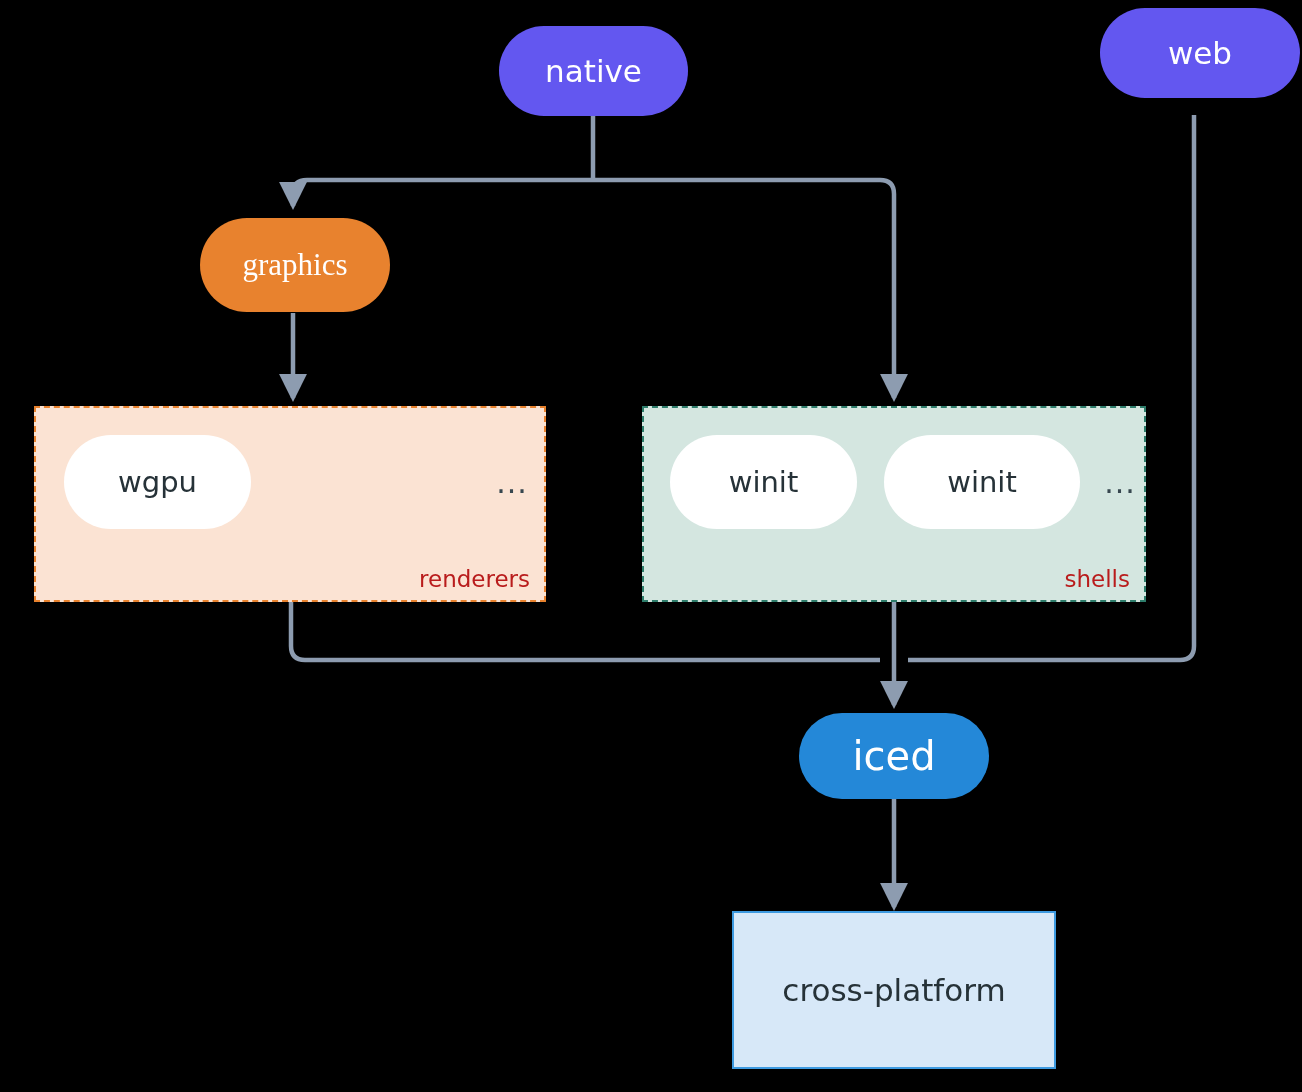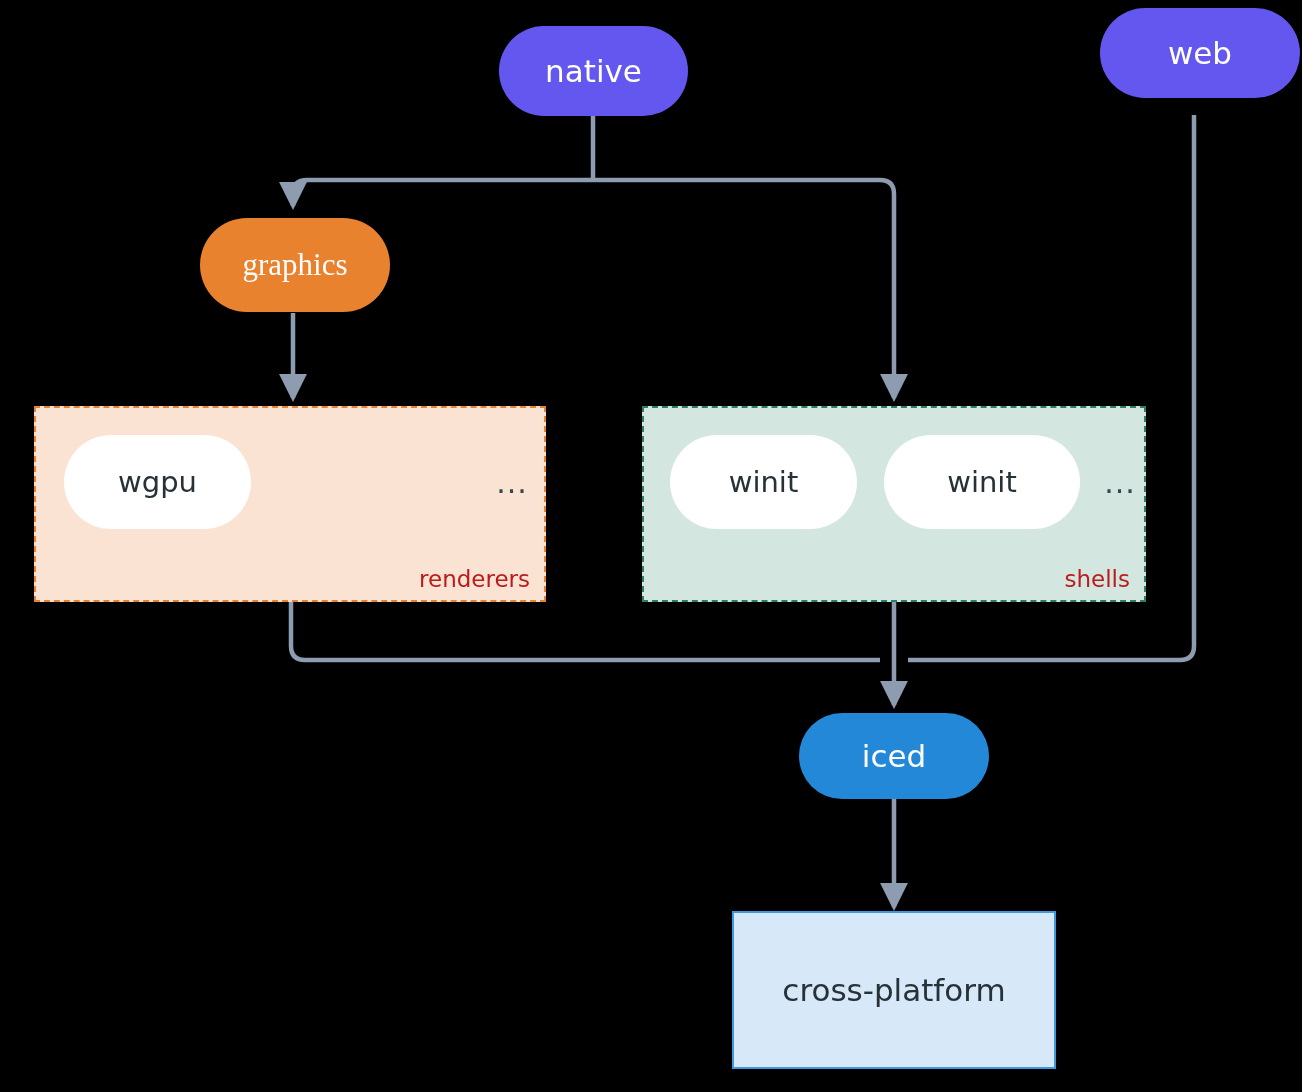--- a/index.html
+++ b/index.html
@@ -52,21 +52,21 @@
   }
   .node-graphics {
     background: #e8822e;
     color: #ffffff;
     font-size: 31px;
     font-family: Liberation Serif, serif;
   }
   .node-iced {
     background: #2488d8;
     color: #ffffff;
-    font-size: 31px;
+    font-size: 40px;
   }
   .node-app {
     background: #d7e8f8;
     color: #263238;
     border: 2px solid #3d9ae0;
     font-size: 31px;
     white-space: normal;
     line-height: 1.55;
   }
 

